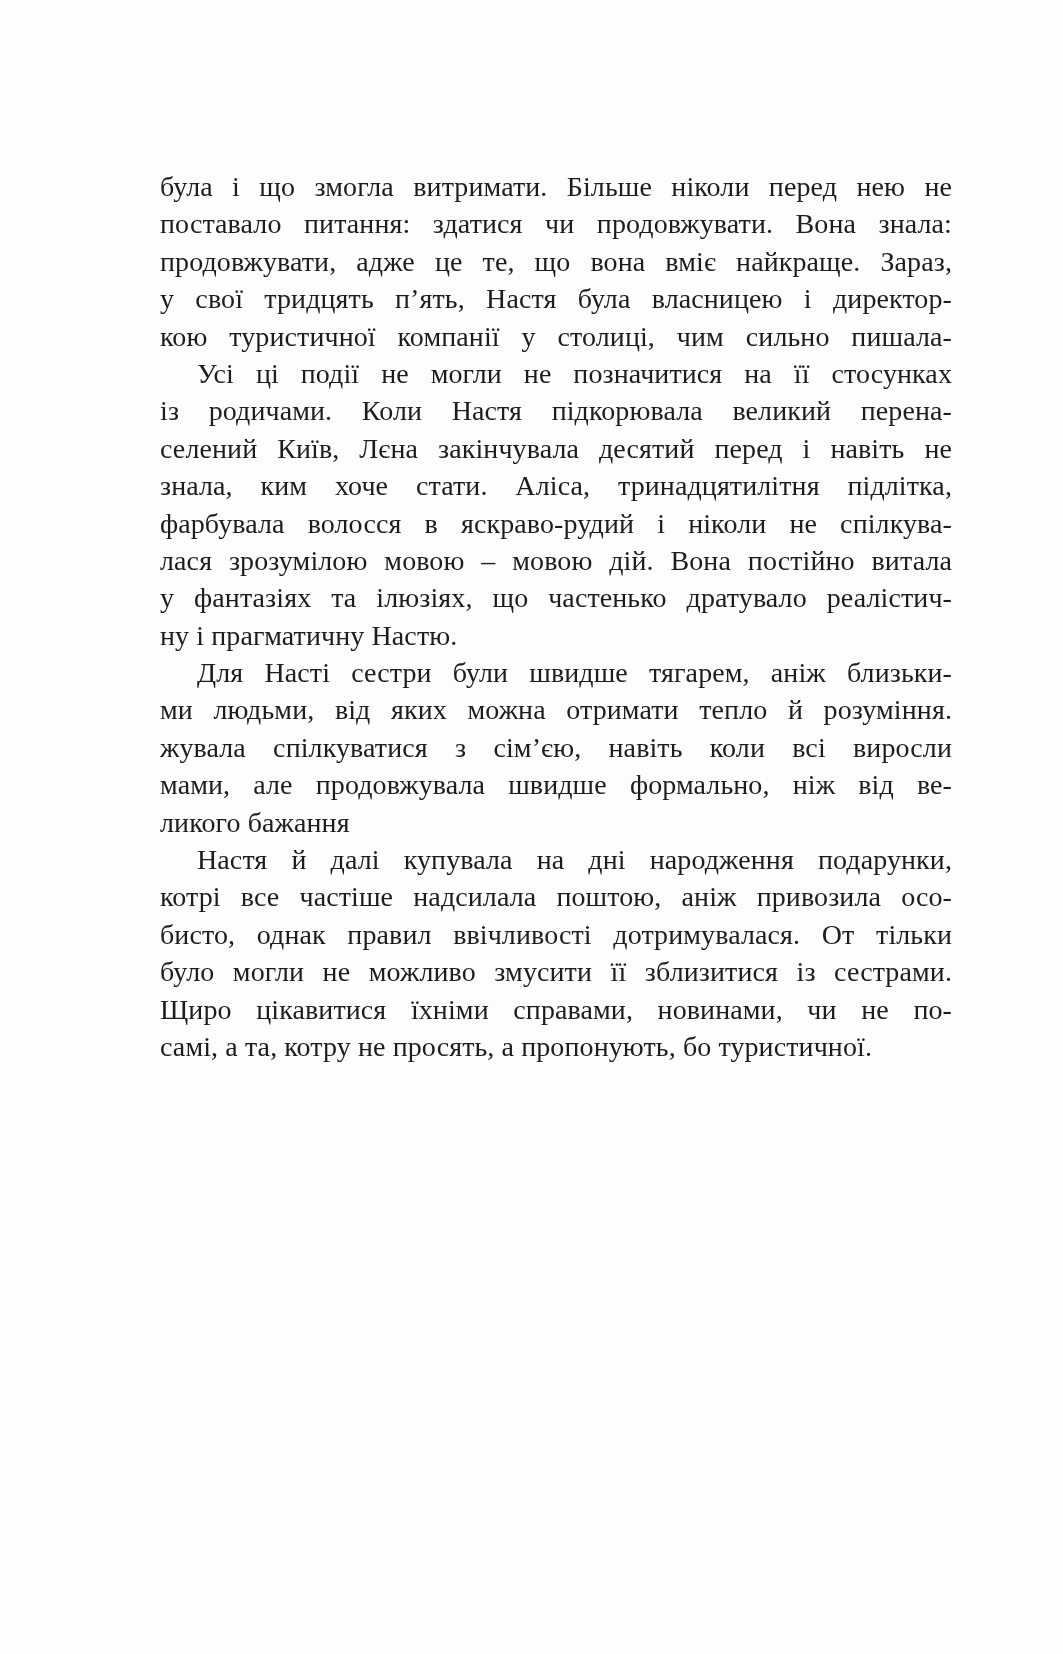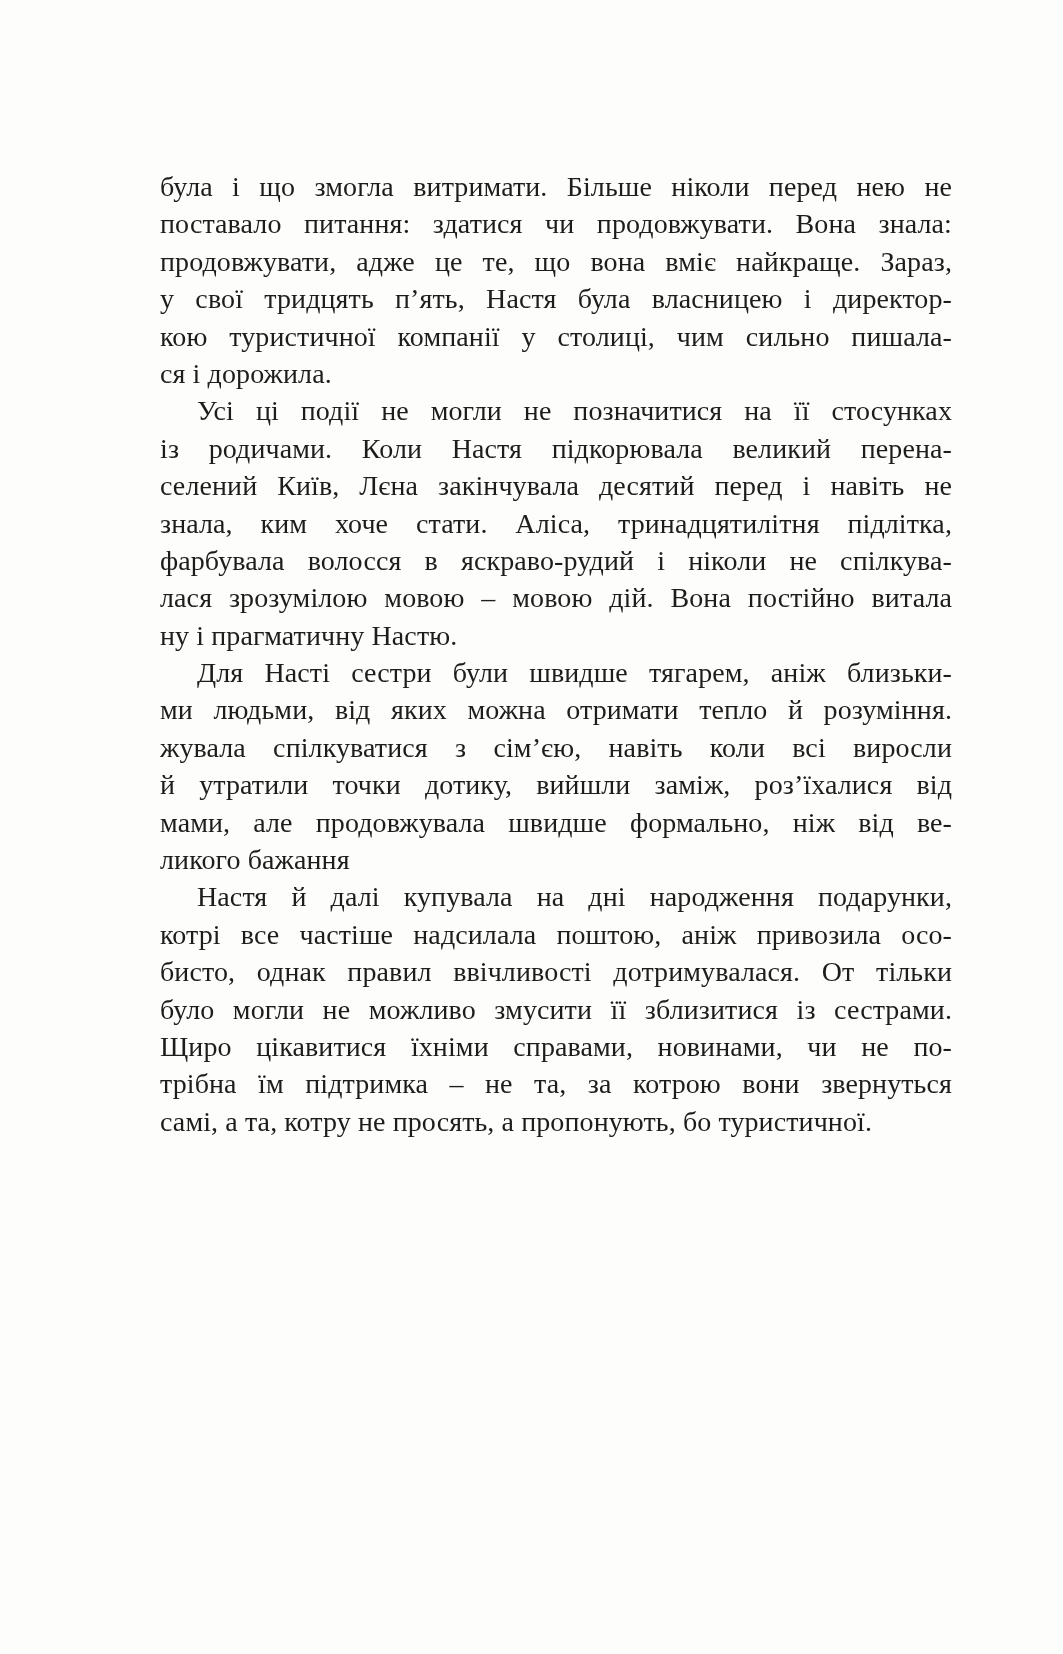--- a/index.html
+++ b/index.html
@@ -48,35 +48,33 @@
 </head>
 <body>
 
 <div class="page">
   <div class="text-block" id="text-block">
       <div class="line">була і що змогла витримати. Більше ніколи перед нею не</div>
       <div class="line">поставало питання: здатися чи продовжувати. Вона знала:</div>
       <div class="line">продовжувати, адже це те, що вона вміє найкраще. Зараз,</div>
       <div class="line">у свої тридцять п’ять, Настя була власницею і директор-</div>
       <div class="line">кою туристичної компанії у столиці, чим сильно пишала-</div>
-      <div class="line para-last">ся і дорожила.</div>
       <div class="line para-first">Усі ці події не могли не позначитися на її стосунках</div>
       <div class="line">із родичами. Коли Настя підкорювала великий перена-</div>
       <div class="line">селений Київ, Лєна закінчувала десятий перед і навіть не</div>
       <div class="line">знала, ким хоче стати. Аліса, тринадцятилітня підлітка,</div>
       <div class="line">фарбувала волосся в яскраво-рудий і ніколи не спілкува-</div>
       <div class="line">лася зрозумілою мовою – мовою дій. Вона постійно витала</div>
+      <div class="line">у фантазіях та ілюзіях, що частенько дратувало реалістич-</div>
       <div class="line para-last">ну і прагматичну Настю.</div>
       <div class="line para-first">Для Насті сестри були швидше тягарем, аніж близьки-</div>
       <div class="line">ми людьми, від яких можна отримати тепло й розуміння.</div>
       <div class="line">жувала спілкуватися з сім’єю, навіть коли всі виросли</div>
-      <div class="line">й утратили точки дотику, вийшли заміж, роз’їхалися від</div>
       <div class="line">мами, але продовжувала швидше формально, ніж від ве-</div>
       <div class="line para-last">ликого бажання</div>
       <div class="line para-first">Настя й далі купувала на дні народження подарунки,</div>
       <div class="line">котрі все частіше надсилала поштою, аніж привозила осо-</div>
       <div class="line">бисто, однак правил ввічливості дотримувалася. От тільки</div>
       <div class="line">було могли не можливо змусити її зблизитися із сестрами.</div>
       <div class="line">Щиро цікавитися їхніми справами, новинами, чи не по-</div>
-      <div class="line">трібна їм підтримка – не та, за котрою вони звернуться</div>
       <div class="line para-last">самі, а та, котру не просять, а пропонують, бо туристичної.</div>
     </div>
 </div>
 
 </body></html>

